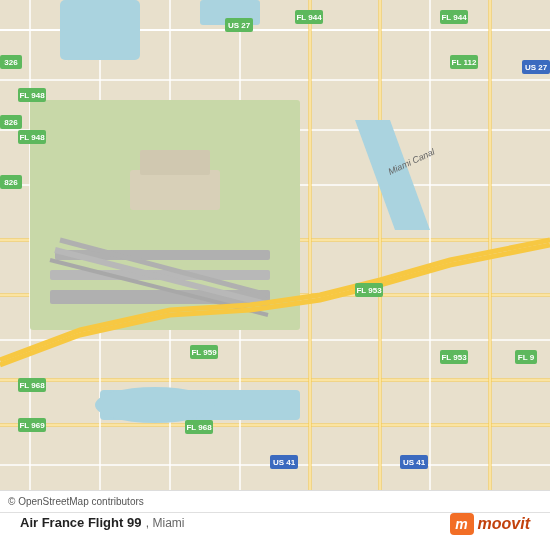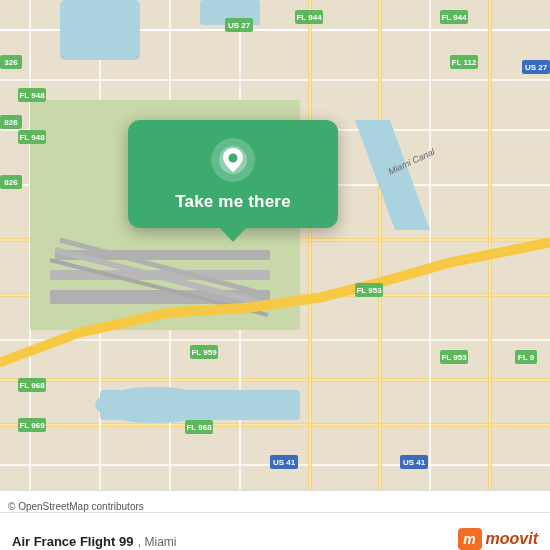--- a/index.html
+++ b/index.html
@@ -64,36 +64,36 @@
       white-space: nowrap;
     }
 
     
     #attribution-bar {
       width: 550px;
       height: 22px;
       background-color: rgba(255,255,255,0.85);
       position: relative;
       display: flex;
-      align-items: flex-end;
+      align-items: center;
       padding: 0 8px;
       font-size: 10px;
       color: #555;
       border-top: 1px solid #ddd;
     }
 
     
     #bottom-bar {
       width: 550px;
       height: 38px;
       background-color: #ffffff;
       border-top: 1px solid #e0e0e0;
       display: flex;
-      align-items: flex-end;
-      padding: 0 12px;
+      align-items: flex-start;
+      padding: 0 20px;
       gap: 10px;
     }
 
     .moovit-logo {
       margin-left: auto;
       display: flex;
       align-items: center;
       gap: 4px;
     }
 
@@ -248,31 +248,20 @@
     <rect x="0" y="55" width="22" height="14" fill="#5db85d" rx="2"></rect>
     <text x="11" y="65" fill="white" font-size="8" font-weight="bold" text-anchor="middle">326</text>
 
     <rect x="0" y="115" width="22" height="14" fill="#5db85d" rx="2"></rect>
     <text x="11" y="125" fill="white" font-size="8" font-weight="bold" text-anchor="middle">826</text>
 
     <rect x="0" y="175" width="22" height="14" fill="#5db85d" rx="2"></rect>
     <text x="11" y="185" fill="white" font-size="8" font-weight="bold" text-anchor="middle">826</text>
   </svg>
 
-  <div class="popup-card">
-
-    <svg class="location-pin" viewBox="0 0 44 44" xmlns="http://www.w3.org/2000/svg">
-      <circle cx="22" cy="22" r="22" fill="rgba(255,255,255,0.2)"></circle>
-      <circle cx="22" cy="22" r="14" fill="rgba(255,255,255,0.3)"></circle>
-
-      <path d="M22 10 C16 10 12 14.5 12 19.5 C12 26 22 34 22 34 C22 34 32 26 32 19.5 C32 14.5 28 10 22 10Z" fill="white"></path>
-      <circle cx="22" cy="20" r="4.5" fill="#3dab6e"></circle>
-    </svg>
-    <span class="popup-label">Take me there</span>
-  </div>
 </div>
 
 <div id="attribution-bar">
   <span>© OpenStreetMap contributors</span>
 </div>
 
 <div id="bottom-bar">
   <div>
     <span class="bottom-title">Air France Flight 99</span>
     <span class="bottom-subtitle">

